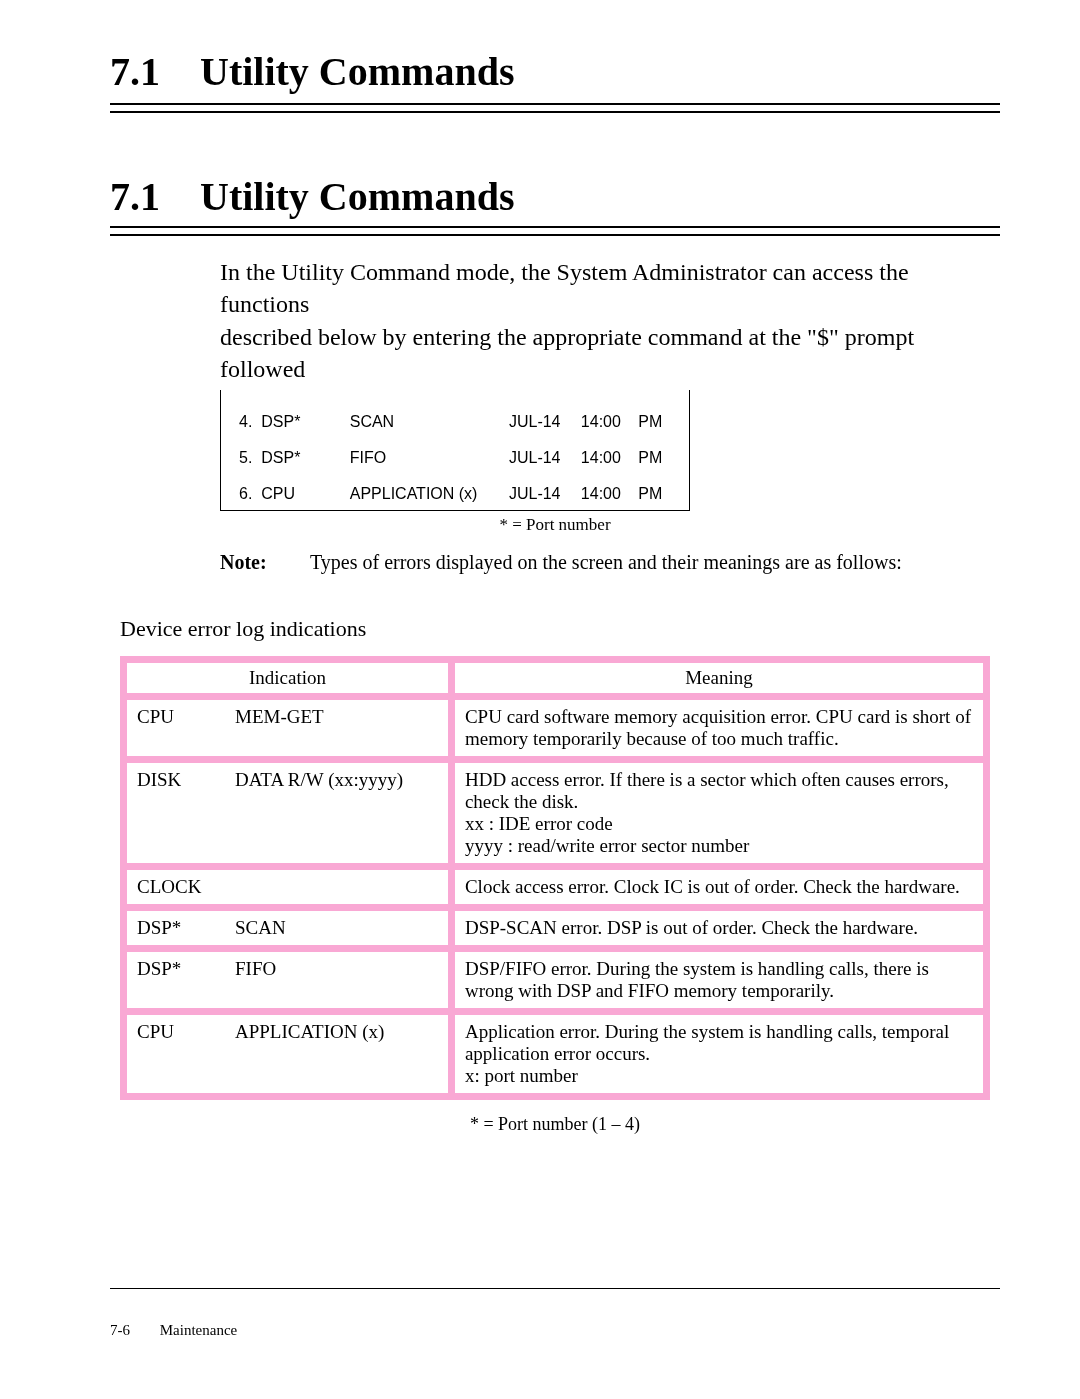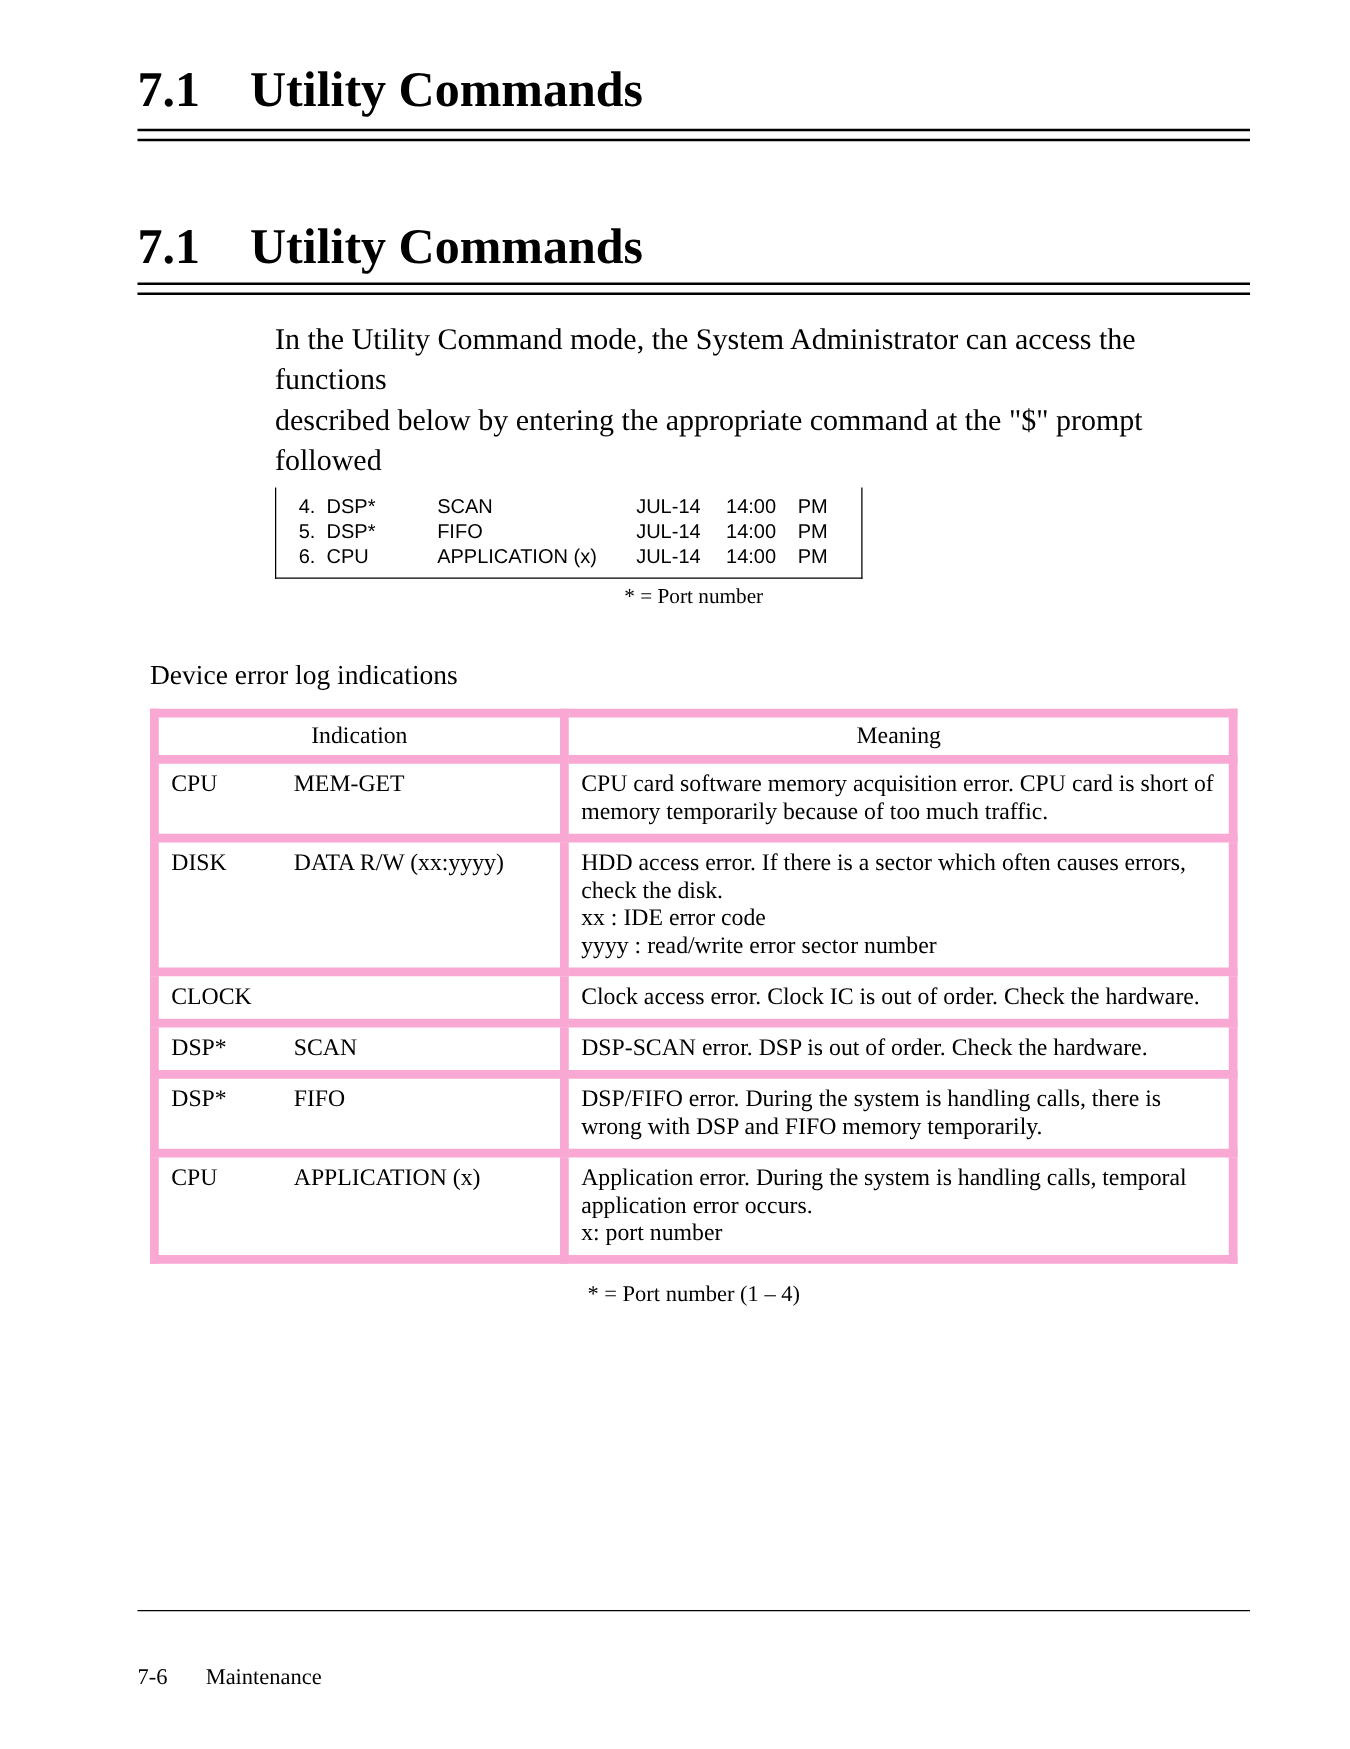--- a/index.html
+++ b/index.html
@@ -64,21 +64,21 @@
     padding: 6px 12px 6px 18px;
     font-family: Arial, Helvetica, sans-serif;
     font-size: 16px;
   }
   .list-row {
     display: flex;
     align-items: baseline;
     gap: 4px;
     padding: 1px 0;
   }
-  .list-row .c1 { width: 110px; }
+  .list-row .c1 { width: 110px; margin-top: 16px; }
   .list-row .c2 { width: 160px; }
   .list-row .c3 { width: 70px; }
   .list-row .c4 { width: 55px; }
   .list-row .c5 { width: 40px; }
   .port-caption {
     text-align: center;
     font-size: 17px;
     margin-top: 4px;
   }
   .note-block {
@@ -131,22 +131,22 @@
   .footer-rule {
     position: absolute;
     left: 110px;
     right: 80px;
     bottom: 110px;
     border-top: 1px solid #000;
   }
   .footer {
     position: absolute;
     left: 110px;
-    bottom: 47px;
-    font-size: 18px;
+    bottom: 60px;
+    font-size: 15px;
   }
   .footer .pg { font-weight: normal; margin-right: 26px; }
 </style>
 </head>
 <body>
 
 <div class="page">
 
   <div class="top-heading-wrap">
     <div class="top-heading">
@@ -186,20 +186,24 @@
       <span class="c1"><span>6.</span>&nbsp;&nbsp;<span>CPU</span></span>
       <span class="c2">APPLICATION (x)</span>
       <span class="c3">JUL-14</span>
       <span class="c4">14:00</span>
       <span class="c5">PM</span>
     </div>
   </div>
 
   <div class="port-caption">* = Port number</div>
 
+  <div class="note-block">
+    <div class="label">Note:</div>
+    <div class="text">Types of errors displayed on the screen and their meanings are as follows:</div>
+  </div>
 
   <div class="errors-heading">Device error log indications</div>
 
   <table class="err">
     <colgroup>
       <col style="width:38%">
       <col style="width:62%">
     </colgroup>
     <thead>
       <tr>

